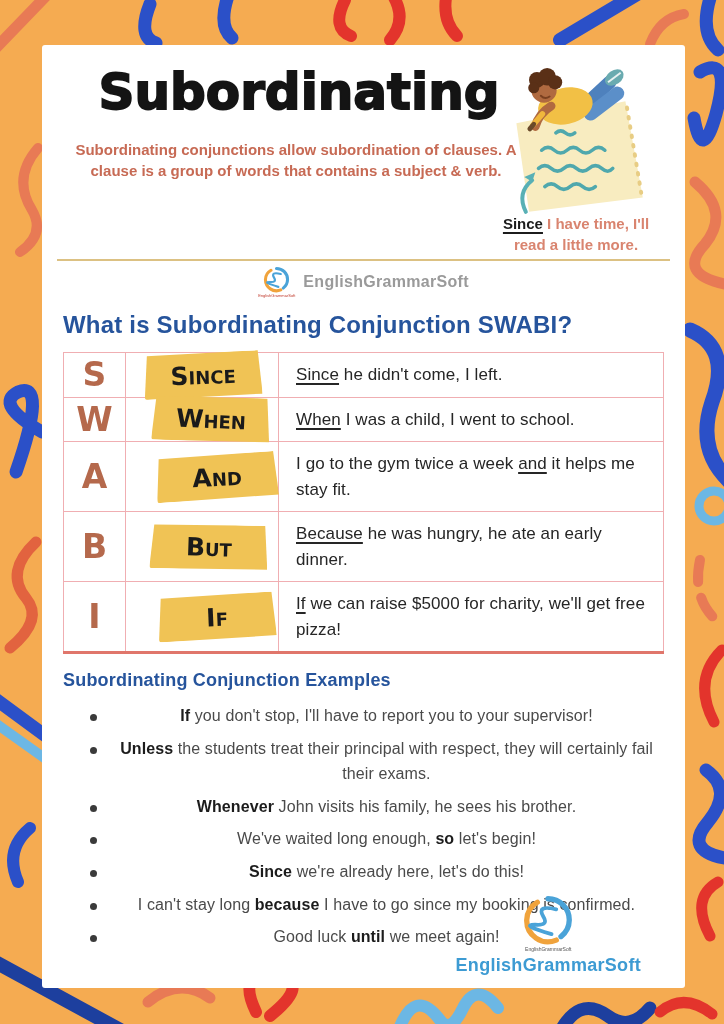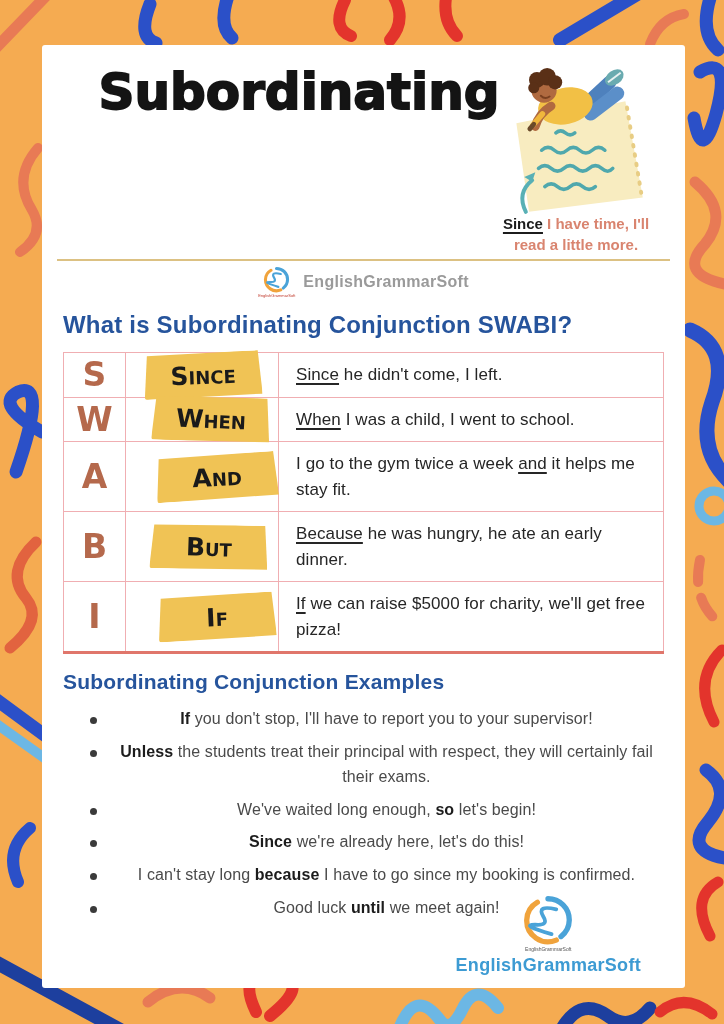--- a/index.html
+++ b/index.html
@@ -60,21 +60,21 @@
   .brand-name-top { color:#9a9a9a; font-weight:bold; font-size:16px; letter-spacing:0.3px; }
 
   .brand-bottom { position:absolute; right:44px; bottom:12px; text-align:center; }
   .brand-bottom .logo-tiny { font-size:5px; color:#555; }
   .brand-name-bottom { color:#3d9bd3; font-weight:bold; font-size:18px; margin-top:3px; letter-spacing:0.3px; }
 
   
   .section-heading {
     color:#26549c; font-weight:bold; font-size:24px; margin-top:13px; letter-spacing:0.2px;
   }
-  .section-heading.examples { font-size:21px; margin-top:16px; }
+  .section-heading.examples { font-size:18px; margin-top:16px; }
 
   
   .swabi-table {
     width:100%; margin-top:13px; border-collapse:collapse;
     border:1px solid #f0aeb2; border-bottom:3px solid #e0766b;
   }
   .swabi-table td { border:1px solid #f0aeb2; vertical-align:middle; }
   td.cell-letter {
     width:62px; text-align:center;
     font-family:"DejaVu Sans", sans-serif; font-weight:bold;
@@ -149,20 +149,21 @@
     <path d="M660,1012 q24,-20 52,2" stroke="#e3342c" stroke-width="11"></path>
   </g>
 </svg>
 
 <div class="card">
 
   <div class="header">
     <div class="title-block">
       <div class="title-line">Subordinating</div>
     </div>
+    <p class="subtitle">Subordinating conjunctions allow subordination of clauses. A clause is a group of words that contains a subject &amp; verb.</p>
 
     <svg class="illustration" viewBox="0 0 180 200">
       <polygon points="12,84 150,56 172,178 28,196" fill="#f8ecc0"></polygon>
       <path d="M152,64 L170,172" stroke="#e8cd84" stroke-width="5" stroke-dasharray="2 10" stroke-linecap="round" fill="none"></path>
       <g stroke="#4fa8ad" stroke-width="4.5" stroke-linecap="round" fill="none">
         <path d="M62,96 q6,-5 12,0 t12,0"></path>
         <path d="M44,118 q8,-7 16,0 t16,0 t16,0 t16,0 t16,0"></path>
         <path d="M40,141 q8,-7 16,0 t16,0 t16,0 t16,0 t16,0 t14,0"></path>
         <path d="M48,164 q8,-7 16,0 t16,0 t16,0 t16,0"></path>
       </g>
@@ -247,20 +248,21 @@
           <td class="cell-example"><span class="uline">If</span><span> we can raise $5000 for charity, we'll get free pizza!</span></td>
         </tr>
       </tbody>
   </table>
 
   <h2 class="section-heading examples">Subordinating Conjunction Examples</h2>
 
   <ul class="examples-list">
       <li><span class="bold">If</span><span> you don't stop, I'll have to report you to your supervisor!</span></li>
       <li><span class="bold">Unless</span><span> the students treat their principal with respect, they will certainly fail their exams.</span></li>
+      <li><span class="bold">Whenever</span><span> John visits his family, he sees his brother.</span></li>
       <li><span>We've waited long enough, </span><span class="bold">so</span><span> let's begin!</span></li>
       <li><span class="bold">Since</span><span> we're already here, let's do this!</span></li>
       <li><span>I can't stay long </span><span class="bold">because</span><span> I have to go since my booking is confirmed.</span></li>
       <li><span>Good luck </span><span class="bold">until</span><span> we meet again!</span></li>
     </ul>
 
   <div class="brand-bottom">
     <div class="logo-wrap">
       <svg width="52" height="52" viewBox="0 0 44 44" fill="none">
         <path d="M22,4 a18,18 0 0 1 18,18 a18,18 0 0 1 -7,14" stroke="#4aa3d8" stroke-width="4.5" stroke-linecap="round"></path>

